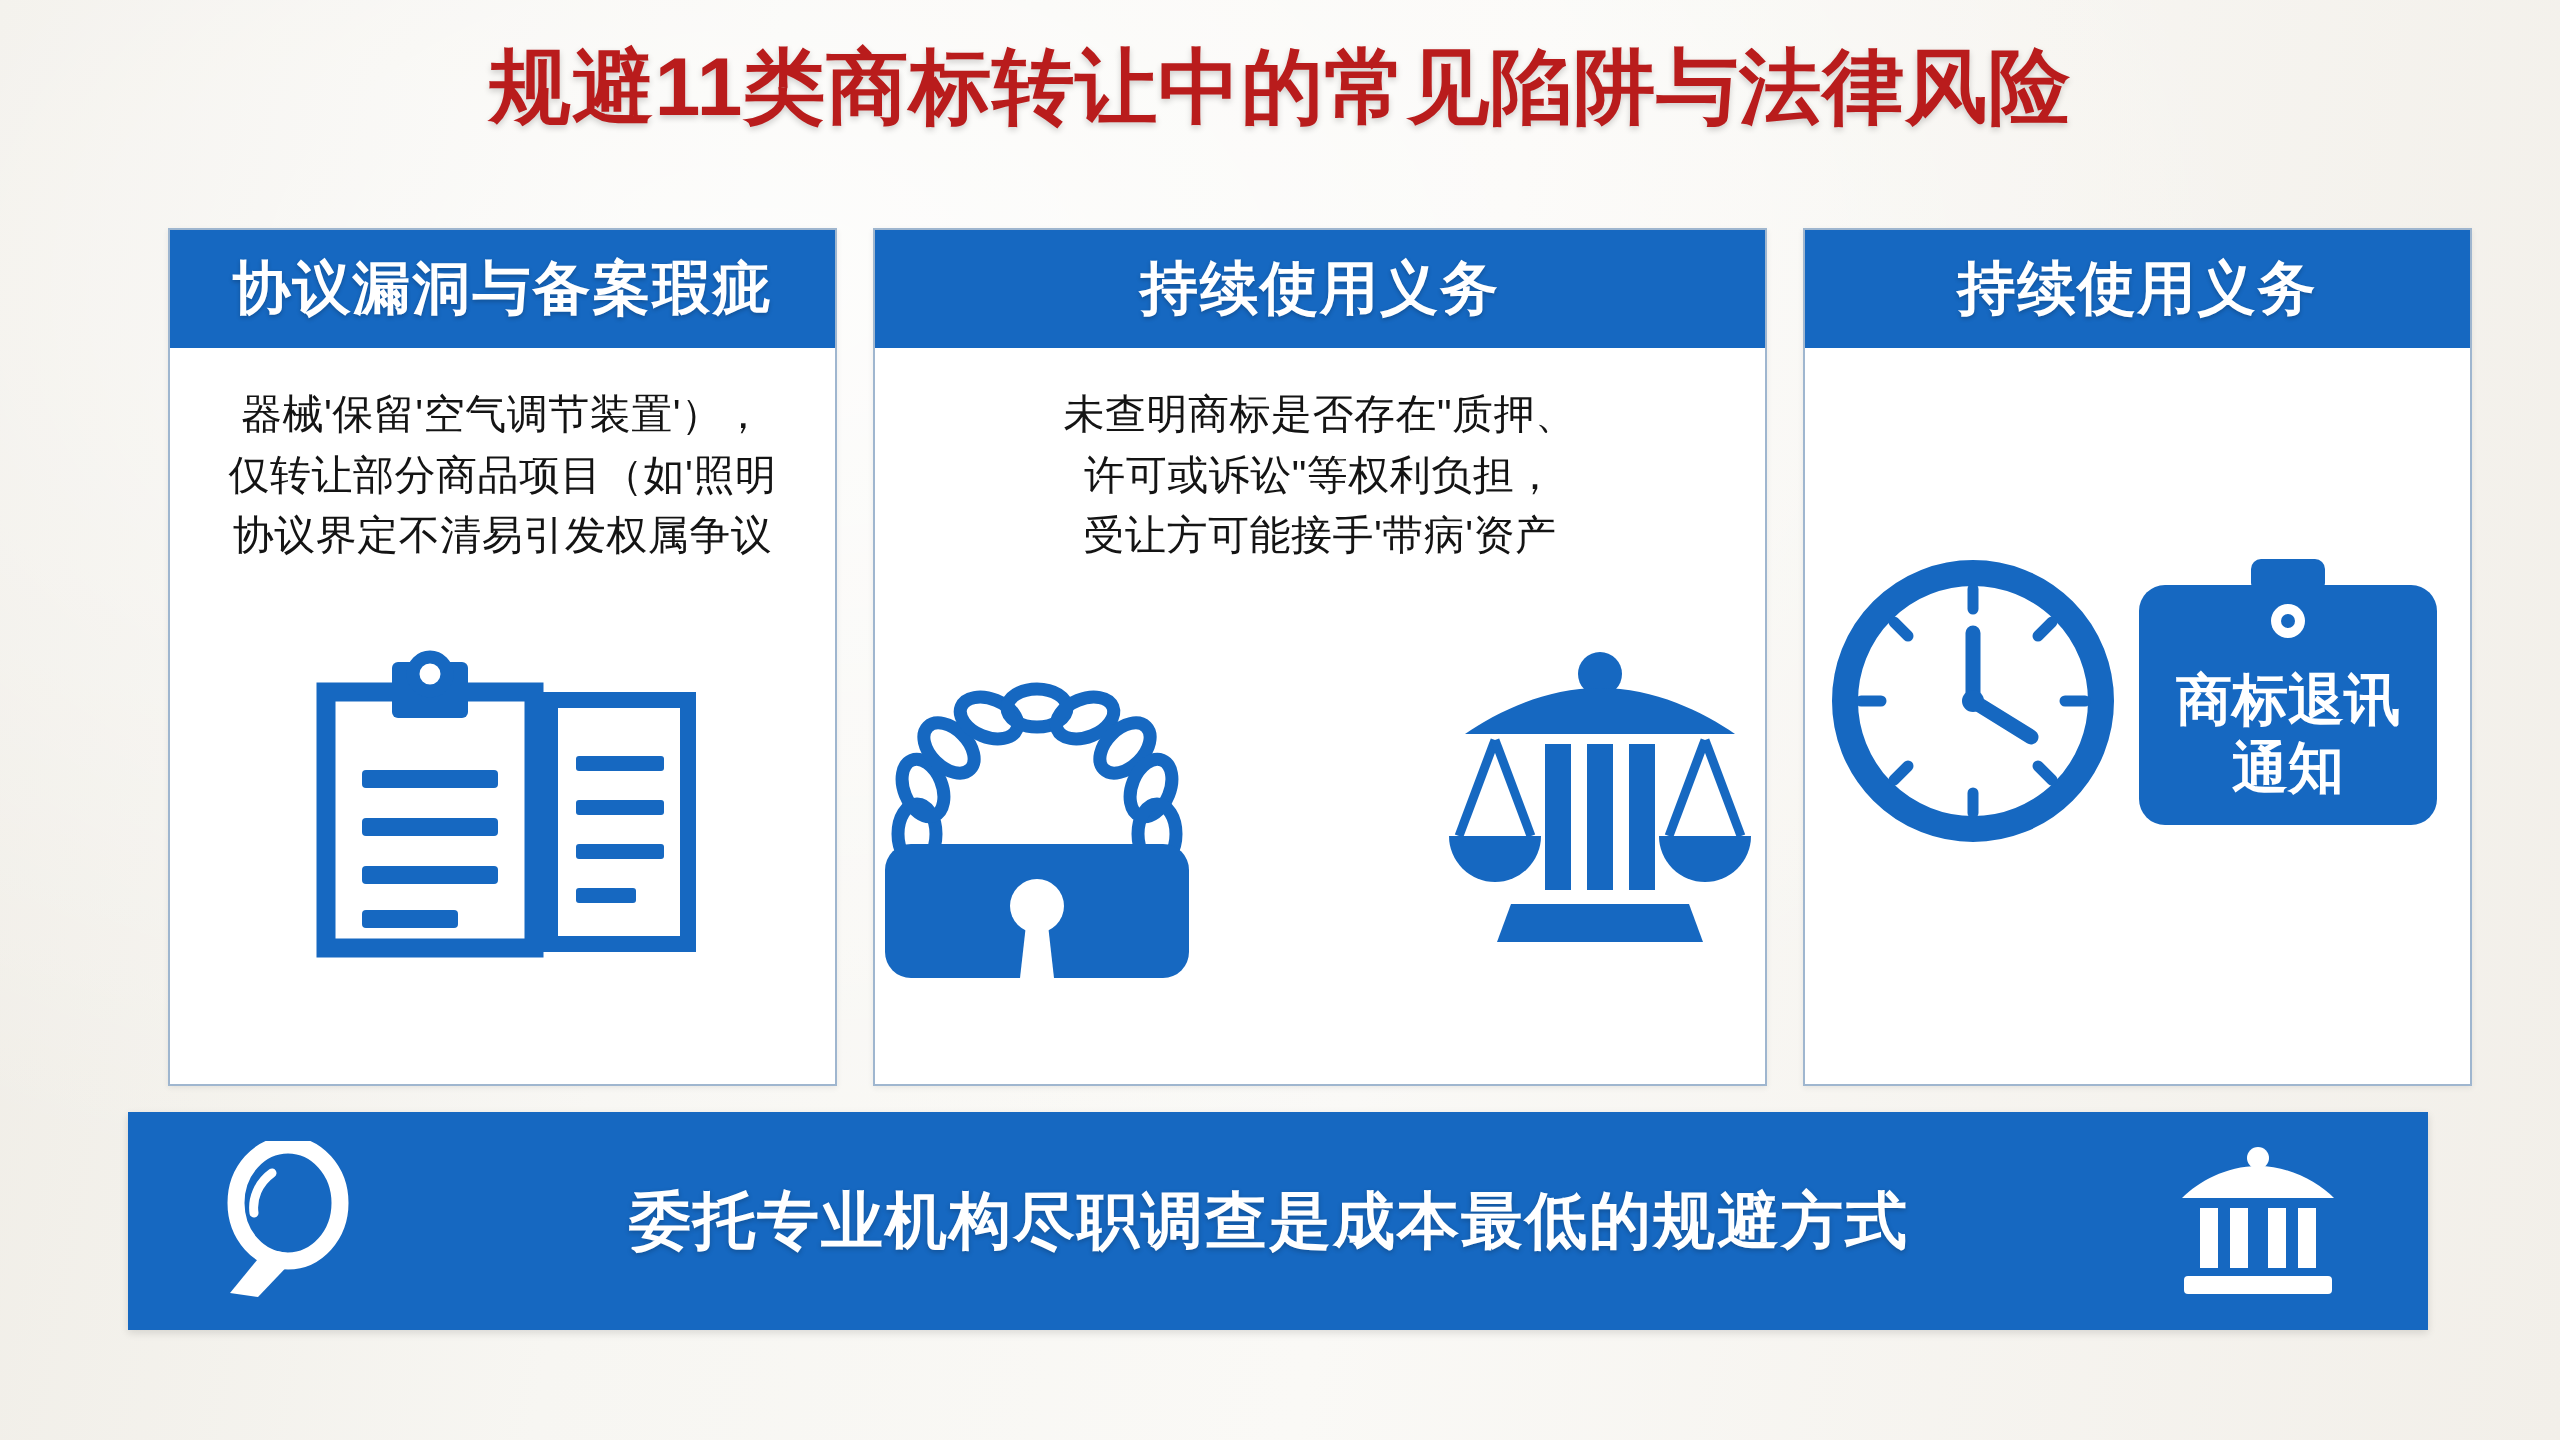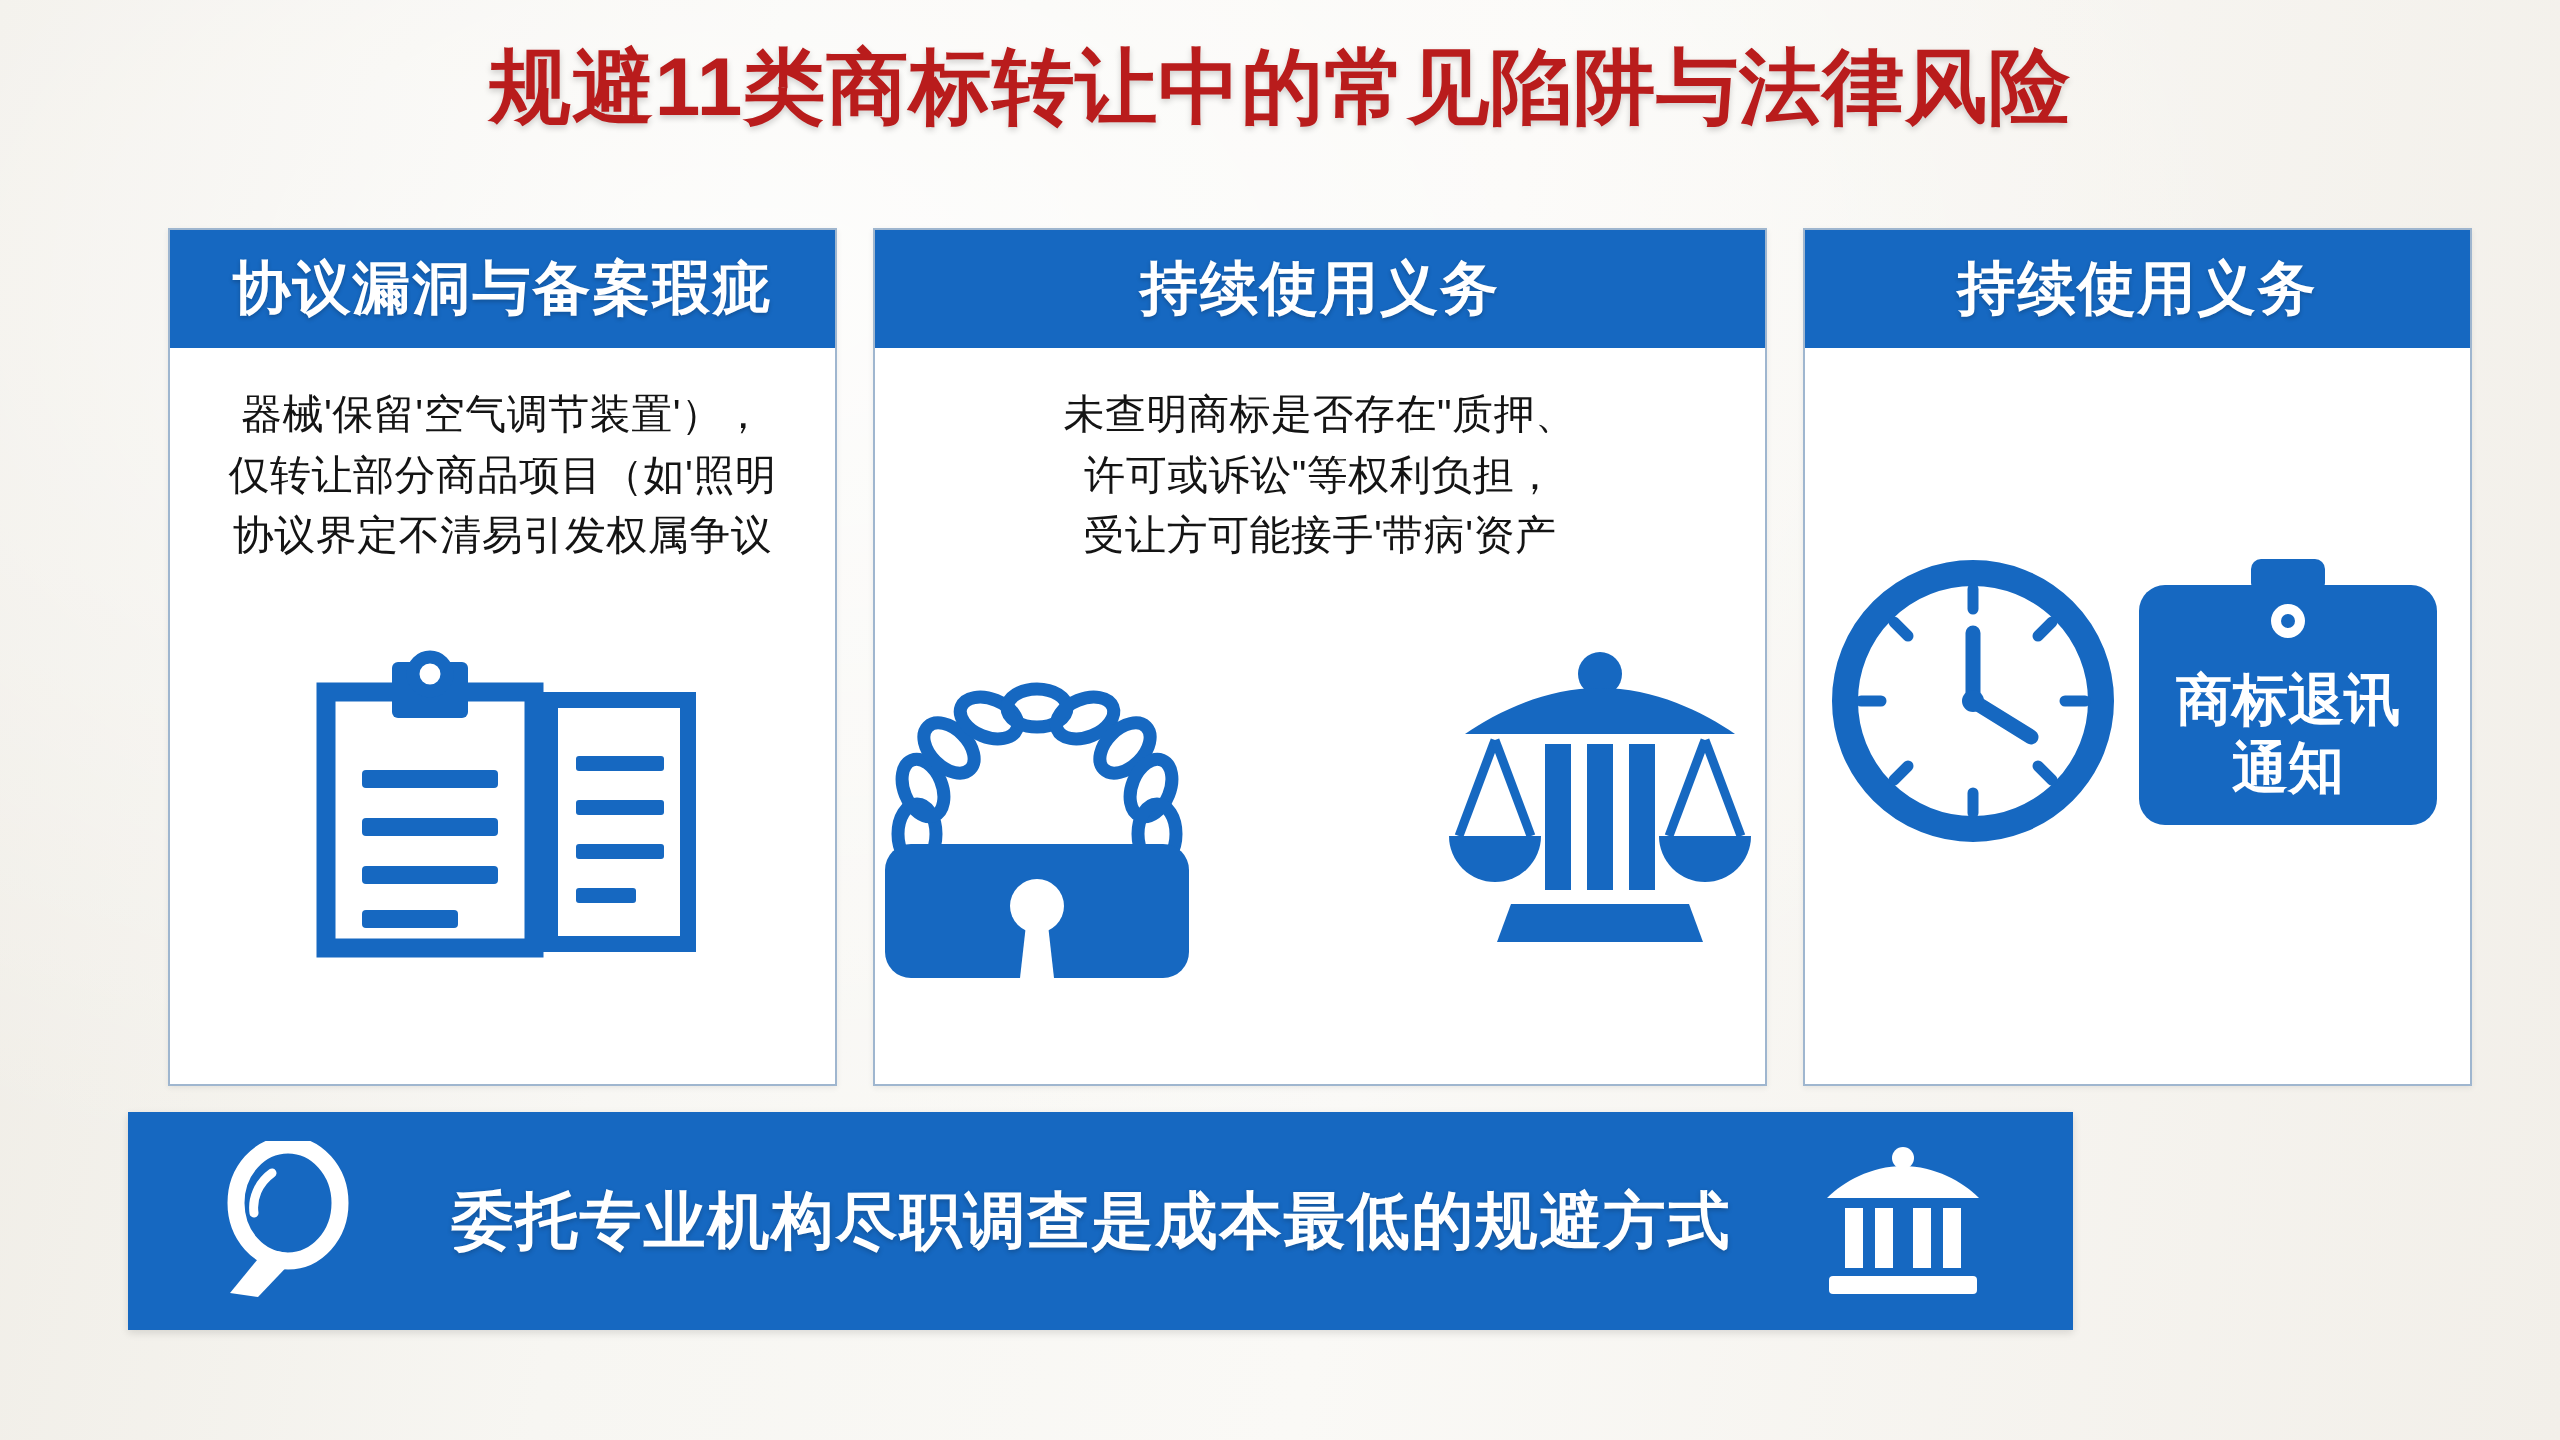--- a/index.html
+++ b/index.html
@@ -84,21 +84,21 @@
     align-items:center;
     justify-content:center;
     padding-bottom:30px;
   }
   .card-icon svg{display:block;}
 
   
   .banner{
     position:absolute;
     left:128px;top:1112px;
-    width:1945px;height:218px;
+    width:2300px;height:218px;
     background:#1668c1;
     display:flex;
     align-items:center;
     justify-content:space-between;
     padding:16px 86px;
     box-sizing:border-box;
     box-shadow:0 3px 8px rgba(0,0,0,.12);
   }
   .banner-text{
     color:#ffffff;

